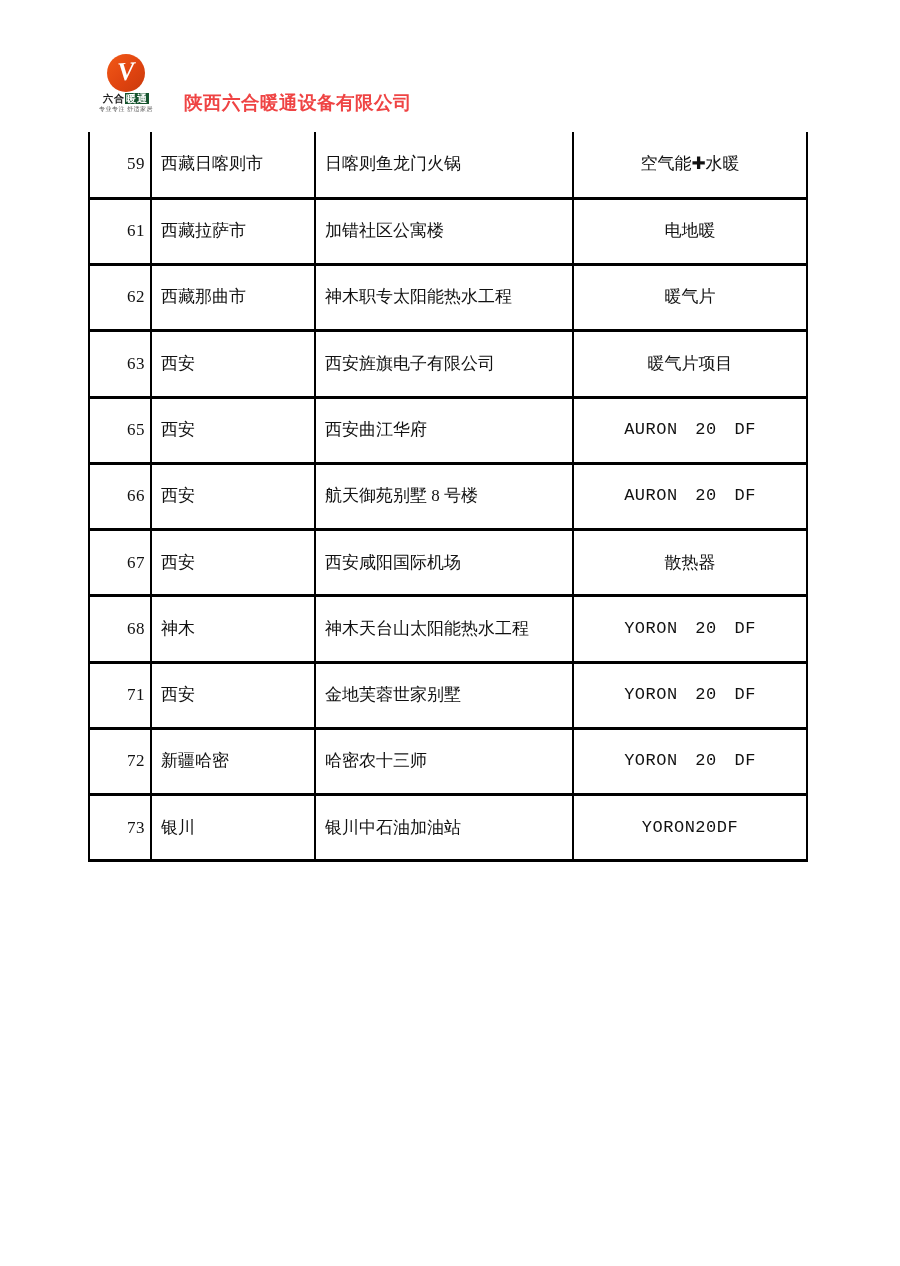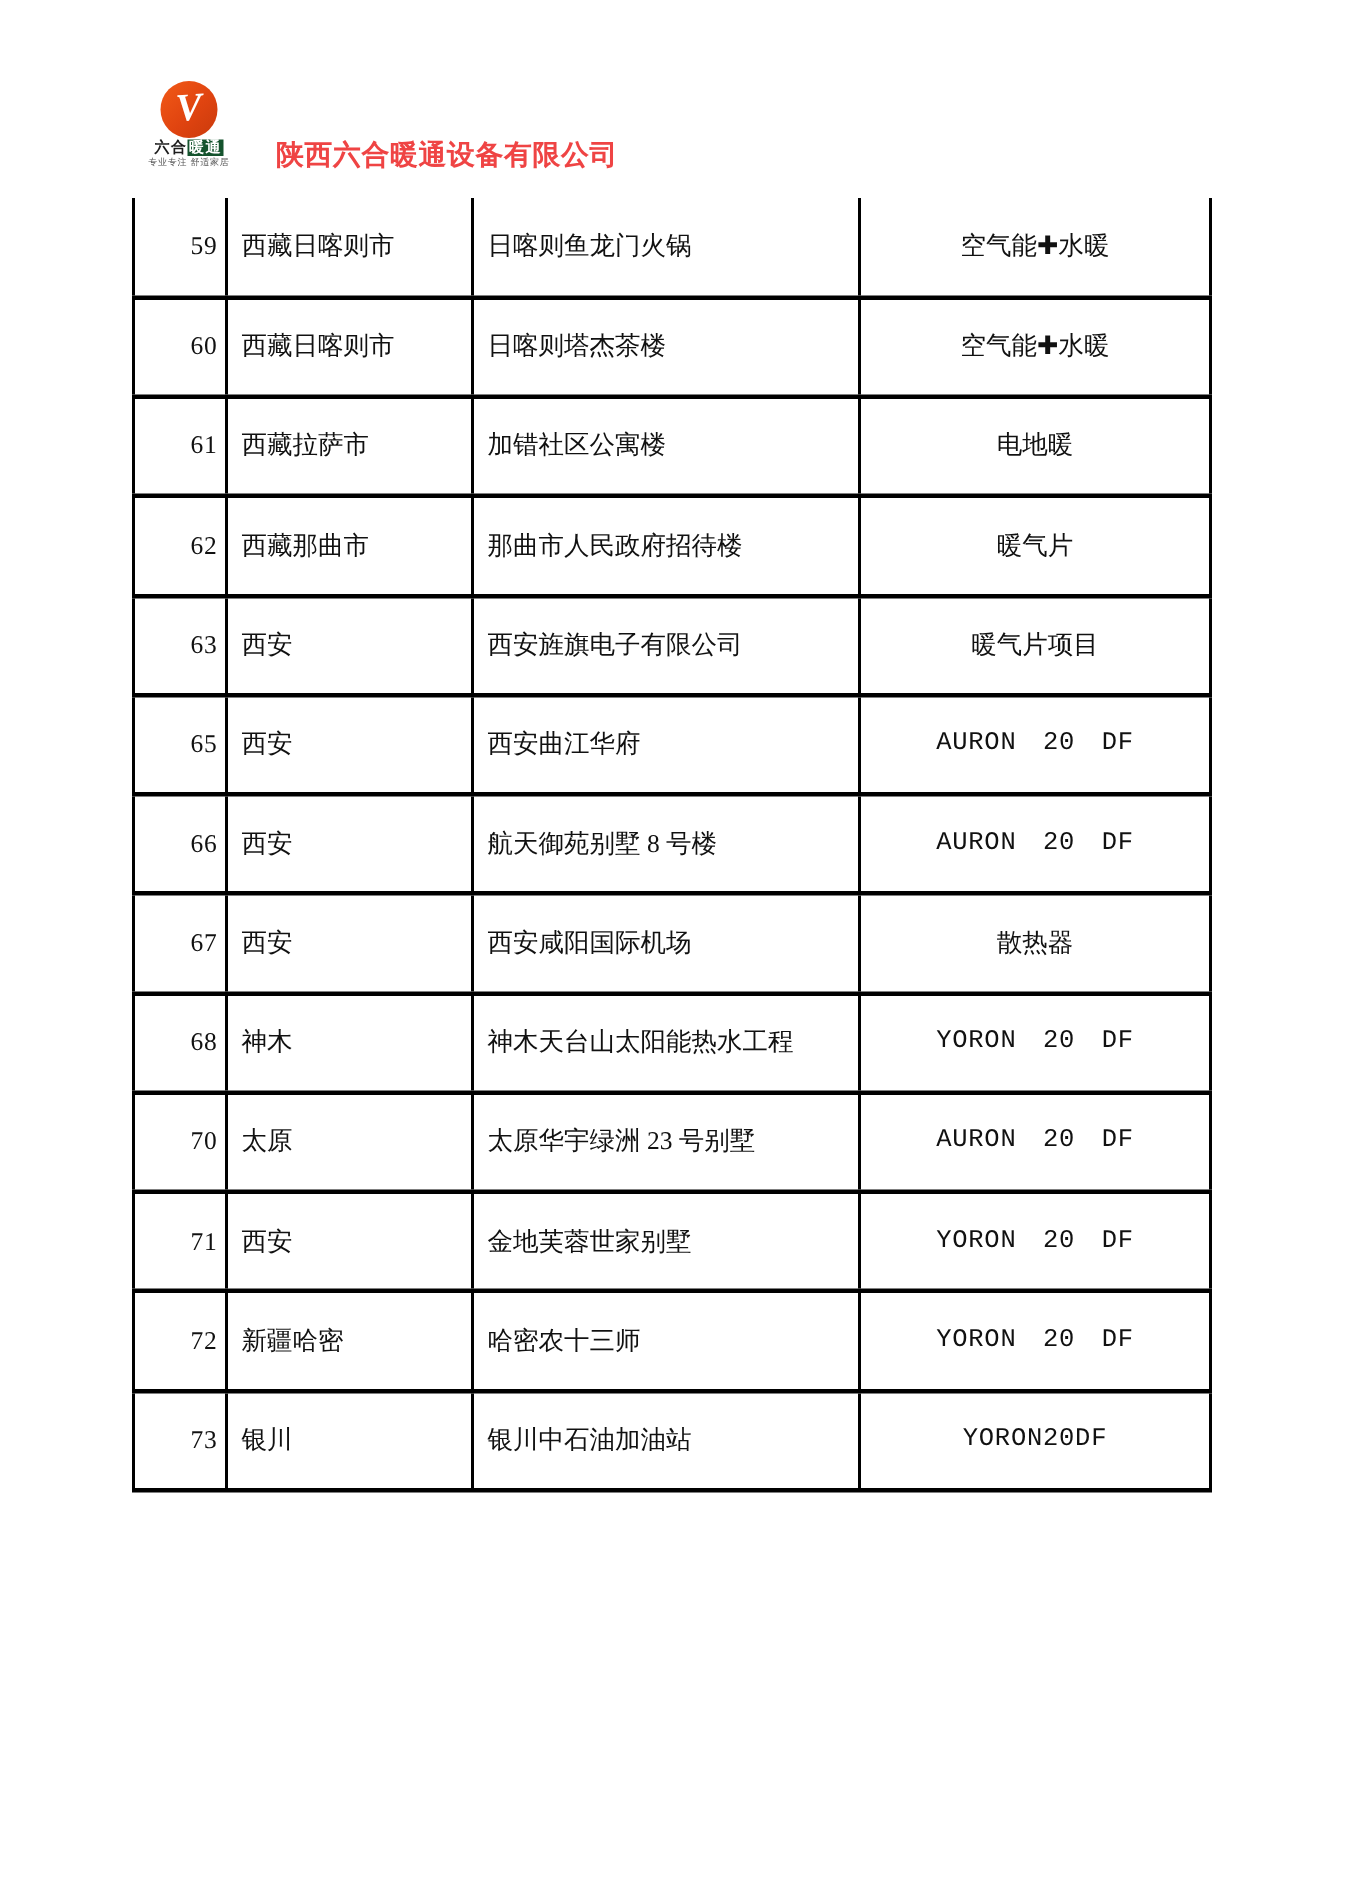--- a/index.html
+++ b/index.html
@@ -147,38 +147,32 @@
       <col style="width:234px">
     </colgroup>
     <tbody>
     <tr>
       <td class="num latin">59</td>
       <td class="city">西藏日喀则市</td>
       <td class="project">日喀则鱼龙门火锅</td>
       <td class="product">空气能✚水暖</td>
     </tr>
 
-    <tr>
-      <td class="num latin">60</td>
-      <td class="city">西藏日喀则市</td>
-      <td class="project">日喀则塔杰茶楼</td>
-      <td class="product">空气能✚水暖</td>
-    </tr>
 
     <tr>
       <td class="num latin">61</td>
       <td class="city">西藏拉萨市</td>
       <td class="project">加错社区公寓楼</td>
       <td class="product">电地暖</td>
     </tr>
 
     <tr>
       <td class="num latin">62</td>
       <td class="city">西藏那曲市</td>
-      <td class="project">那曲市人民政府招待楼</td>
+      <td class="project">神木职专太阳能热水工程</td>
       <td class="product">暖气片</td>
     </tr>
 
     <tr>
       <td class="num latin">63</td>
       <td class="city">西安</td>
       <td class="project">西安旌旗电子有限公司</td>
       <td class="product">暖气片项目</td>
     </tr>
 
@@ -205,26 +199,20 @@
     </tr>
 
     <tr>
       <td class="num latin">68</td>
       <td class="city">神木</td>
       <td class="project">神木天台山太阳能热水工程</td>
       <td class="product latin">YORON 20 DF</td>
     </tr>
 
 
-    <tr>
-      <td class="num latin">70</td>
-      <td class="city">太原</td>
-      <td class="project">太原华宇绿洲 23 号别墅</td>
-      <td class="product latin">AURON 20 DF</td>
-    </tr>
 
     <tr>
       <td class="num latin">71</td>
       <td class="city">西安</td>
       <td class="project">金地芙蓉世家别墅</td>
       <td class="product latin">YORON 20 DF</td>
     </tr>
 
     <tr>
       <td class="num latin">72</td>

